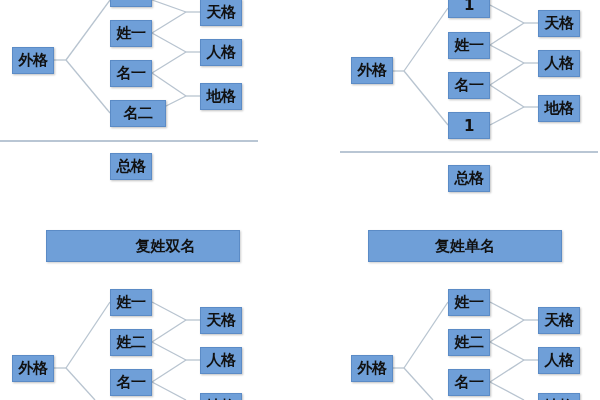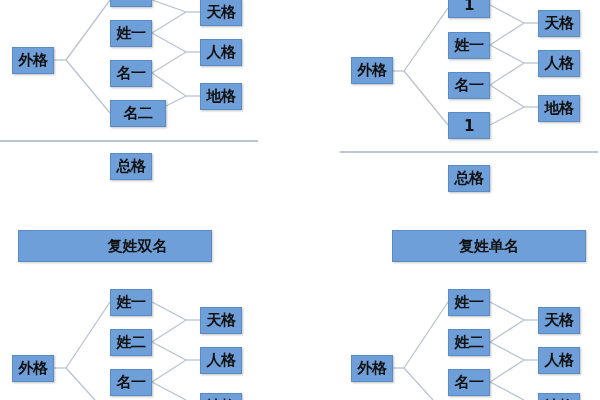--- a/index.html
+++ b/index.html
@@ -87,32 +87,32 @@
   <div class="box" style="left:448px;top:72px;width:42px;height:27px;">名一</div>
   <div class="box num" style="left:448px;top:112px;width:42px;height:27px;">1</div>
   <div class="box" style="left:538px;top:10px;width:42px;height:27px;">天格</div>
   <div class="box" style="left:538px;top:50px;width:42px;height:27px;">人格</div>
   <div class="box" style="left:538px;top:95px;width:42px;height:27px;">地格</div>
   <div class="divider" style="left:340px;top:151px;width:258px;"></div>
   <div class="box" style="left:448px;top:165px;width:42px;height:27px;">总格</div>
 </div>
 
 <div>
-  <div class="title-bar" style="left:18px;top:230px;width:194px;height:32px;padding-left:45px;">复姓双名</div>
+  <div class="title-bar" style="left:46px;top:230px;width:194px;height:32px;padding-left:45px;">复姓双名</div>
   <div class="box" style="left:12px;top:355px;width:42px;height:27px;">外格</div>
   <div class="box" style="left:110px;top:289px;width:42px;height:27px;">姓一</div>
   <div class="box" style="left:110px;top:329px;width:42px;height:27px;">姓二</div>
   <div class="box" style="left:110px;top:369px;width:42px;height:27px;">名一</div>
   <div class="box" style="left:200px;top:307px;width:42px;height:27px;">天格</div>
   <div class="box" style="left:200px;top:347px;width:42px;height:27px;">人格</div>
   <div class="box" style="left:200px;top:393px;width:42px;height:27px;">地格</div>
 </div>
 
 <div>
-  <div class="title-bar" style="left:368px;top:230px;width:194px;height:32px;margin-left:24px;">复姓单名</div>
+  <div class="title-bar" style="left:368px;top:230px;width:194px;height:32px;">复姓单名</div>
   <div class="box" style="left:351px;top:355px;width:42px;height:27px;">外格</div>
   <div class="box" style="left:448px;top:289px;width:42px;height:27px;">姓一</div>
   <div class="box" style="left:448px;top:329px;width:42px;height:27px;">姓二</div>
   <div class="box" style="left:448px;top:369px;width:42px;height:27px;">名一</div>
   <div class="box" style="left:538px;top:307px;width:42px;height:27px;">天格</div>
   <div class="box" style="left:538px;top:347px;width:42px;height:27px;">人格</div>
   <div class="box" style="left:538px;top:393px;width:42px;height:27px;">地格</div>
 </div>
 
 </body></html>

